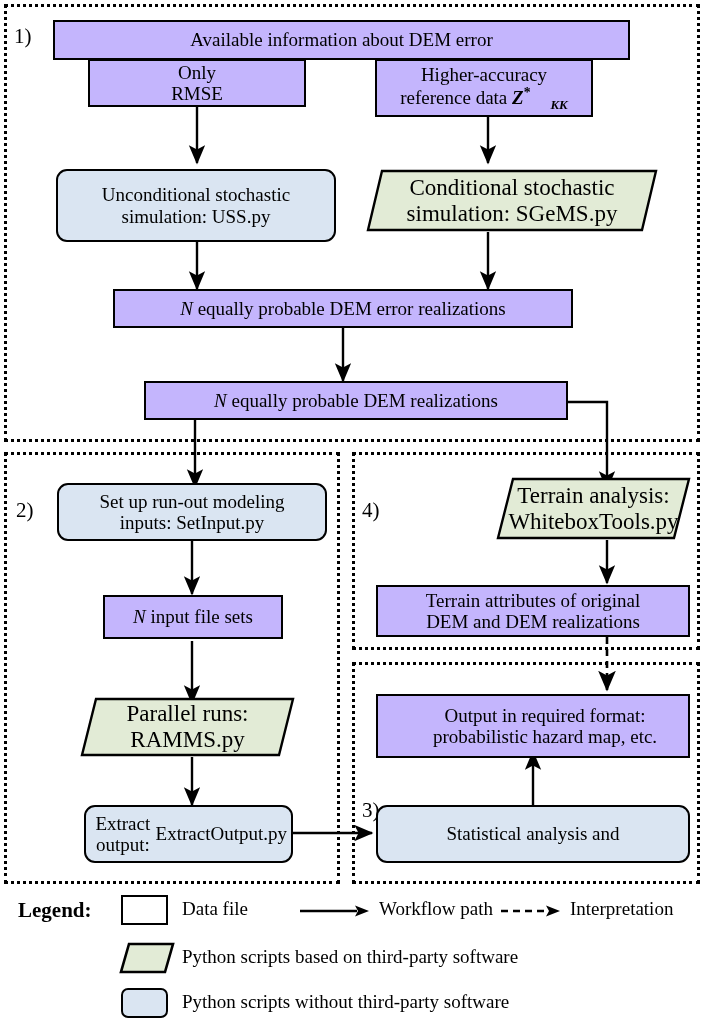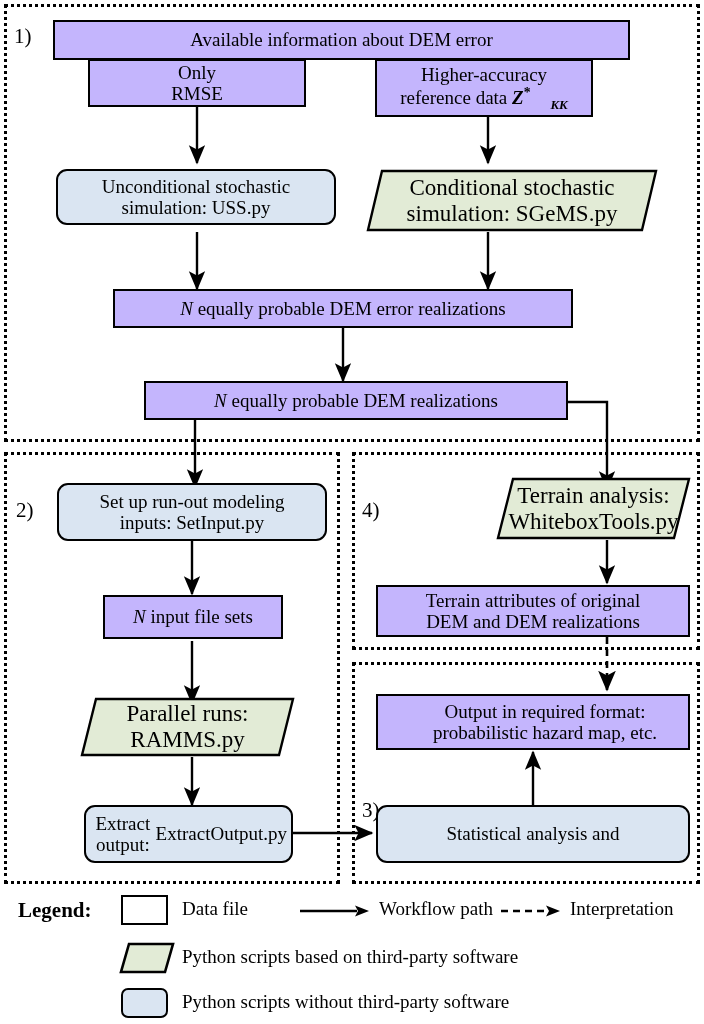--- a/index.html
+++ b/index.html
@@ -181,21 +181,21 @@
     <span>RMSE</span>
   </div>
 
   <div class="node data" style="left:375px; top:59px; width:218px; height:58px; flex-direction:column;">
     <span>Higher-accuracy</span>
     <span>
       <span>reference data </span><span class="zsym"><span>Z</span><sup>*</sup><sub>KK</sub></span>
     </span>
   </div>
 
-  <div class="node script-own" style="left:56px; top:169px; width:280px; height:56px; flex-direction:column;">
+  <div class="node script-own" style="left:56px; top:169px; width:280px; height:73px; flex-direction:column;">
     <span>Unconditional stochastic</span>
     <span>simulation: USS.py</span>
   </div>
 
   <div class="para-wrap" style="left:366px; top:169px; width:292px; height:63px;">
     <svg width="292" height="63" viewBox="0 0 292 63" xmlns="http://www.w3.org/2000/svg">
       <polygon points="16,2 290,2 276,61 2,61" fill="#e2ebd6" stroke="#000" stroke-width="2.4"></polygon>
     </svg>
     <div class="para-label" style="flex-direction:column;">
       <span>Conditional stochastic</span>
@@ -243,21 +243,21 @@
       <span>Terrain analysis:</span>
       <span>WhiteboxTools.py</span>
     </div>
   </div>
 
   <div class="node data" style="left:376px; top:585px; width:314px; height:52px; flex-direction:column;">
     <span>Terrain attributes of original</span>
     <span>DEM and DEM realizations</span>
   </div>
 
-  <div class="node data" style="left:376px; top:694px; width:314px; height:56px; flex-direction:column;padding-left:28px;">
+  <div class="node data" style="left:376px; top:694px; width:314px; height:64px; flex-direction:column;padding-left:28px;">
     <span>Output in required format:</span>
     <span>probabilistic hazard map, etc.</span>
   </div>
 
   <div class="node script-own" style="left:376px; top:805px; width:314px; height:58px; flex-direction:column;">
     <span>Statistical analysis and</span>
   </div>
 
   <div id="legend">
     <div class="lg-title" style="left:18px; top:13px;">Legend:</div>

